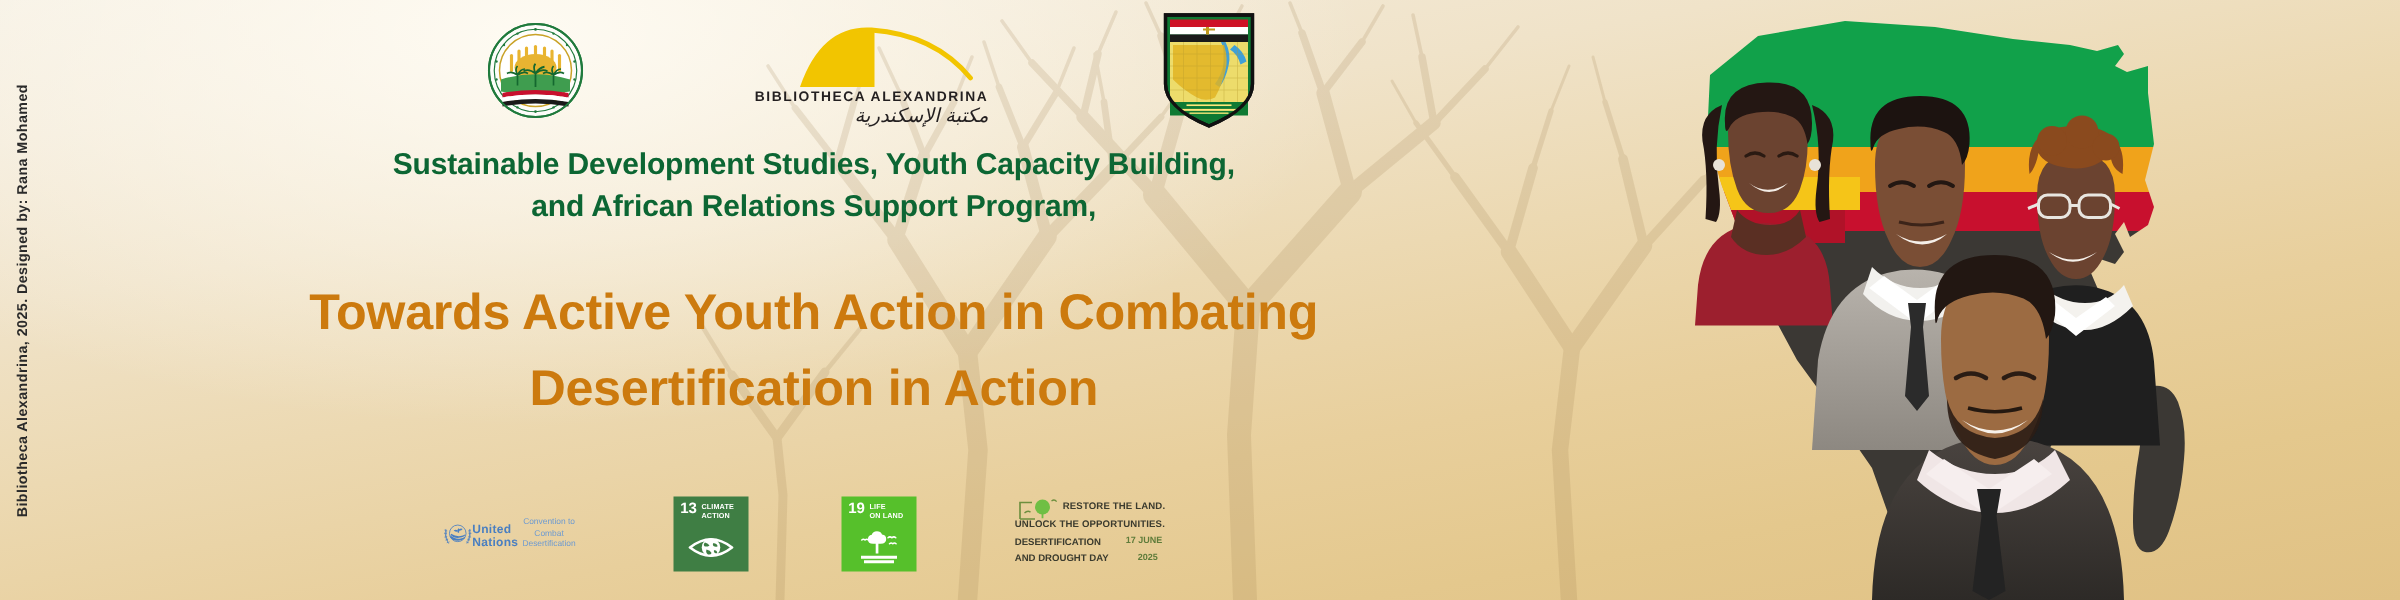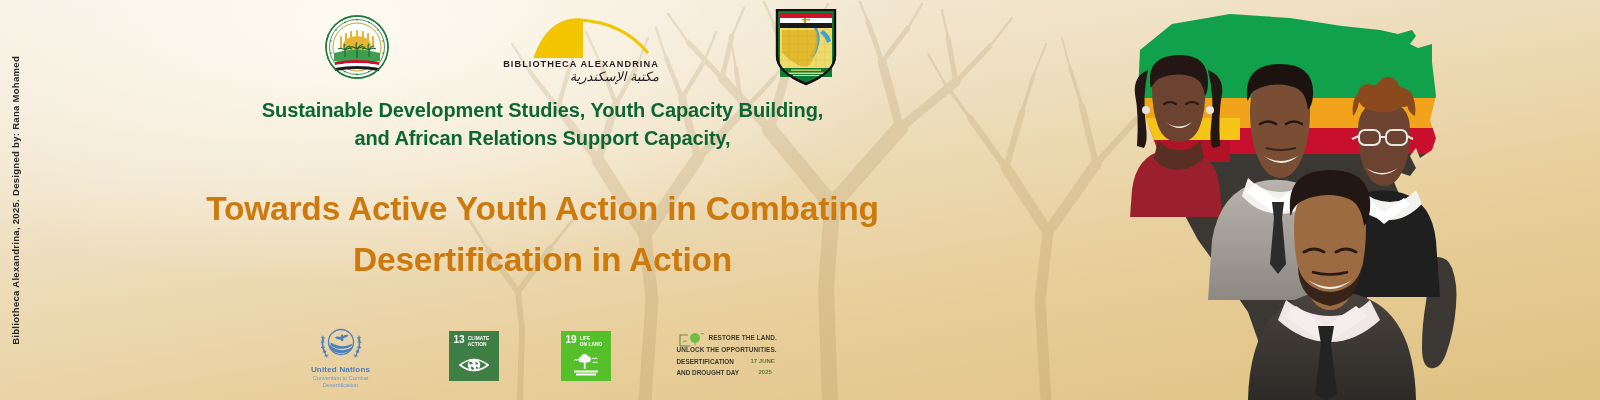--- a/index.html
+++ b/index.html
@@ -115,21 +115,21 @@
 
   
   .bottom-row {
     position:absolute; left:0; top:318px;
     width:1085px; height:76px;
     display:flex; align-items:center; justify-content:center;
     gap:62px;
   }
 
   
-  .unccd { width:92px; height:70px; display:flex; flex-direction:column; align-items:center;justify-content:center; }
+  .unccd { width:92px; height:70px; display:flex; flex-direction:row; align-items:center; }
   .unccd svg { width:46px; height:40px; display:block; }
   .unccd-t1 { font-size:8px; font-weight:bold; color:#4a7fc1; margin-top:2px; letter-spacing:0.2px; }
   .unccd-t2 { font-size:5.6px; color:#6f9bd0; text-align:center; line-height:1.32; margin-top:1px; }
 
   
   .sdg { width:50px; height:50px; position:relative; padding:5px 5px 0 5px; }
   .sdg-13 { background:#3f7e44; }
   .sdg-15 { background:#56c02b; }
   .sdg-head { display:flex; align-items:flex-start; gap:3px; }
   .sdg-num { font-size:10px; font-weight:bold; color:#fff; line-height:0.88; }
@@ -369,21 +369,21 @@
           <rect x="20" y="67" width="26" height="0.9"></rect>
         </g>
         <path d="M4 2 H62 V48 Q62 64 33 76 Q4 64 4 48 Z" fill="none" stroke="#111" stroke-width="2.2"></path>
       </svg>
     </div>
   </div>
 
   <div class="headings">
     <div class="subtitle-block">
       <div class="subtitle-line">Sustainable Development Studies, Youth Capacity Building,</div>
-      <div class="subtitle-line">and African Relations Support Capacity,</div>
+      <div class="subtitle-line">and African Relations Support Program,</div>
     </div>
     <div class="title-block">
       <div class="title-line">Towards Active Youth Action in Combating</div>
       <div class="title-line">Desertification in Action</div>
     </div>
   </div>
 
   <div class="bottom-row">
 
     <div class="unccd">

